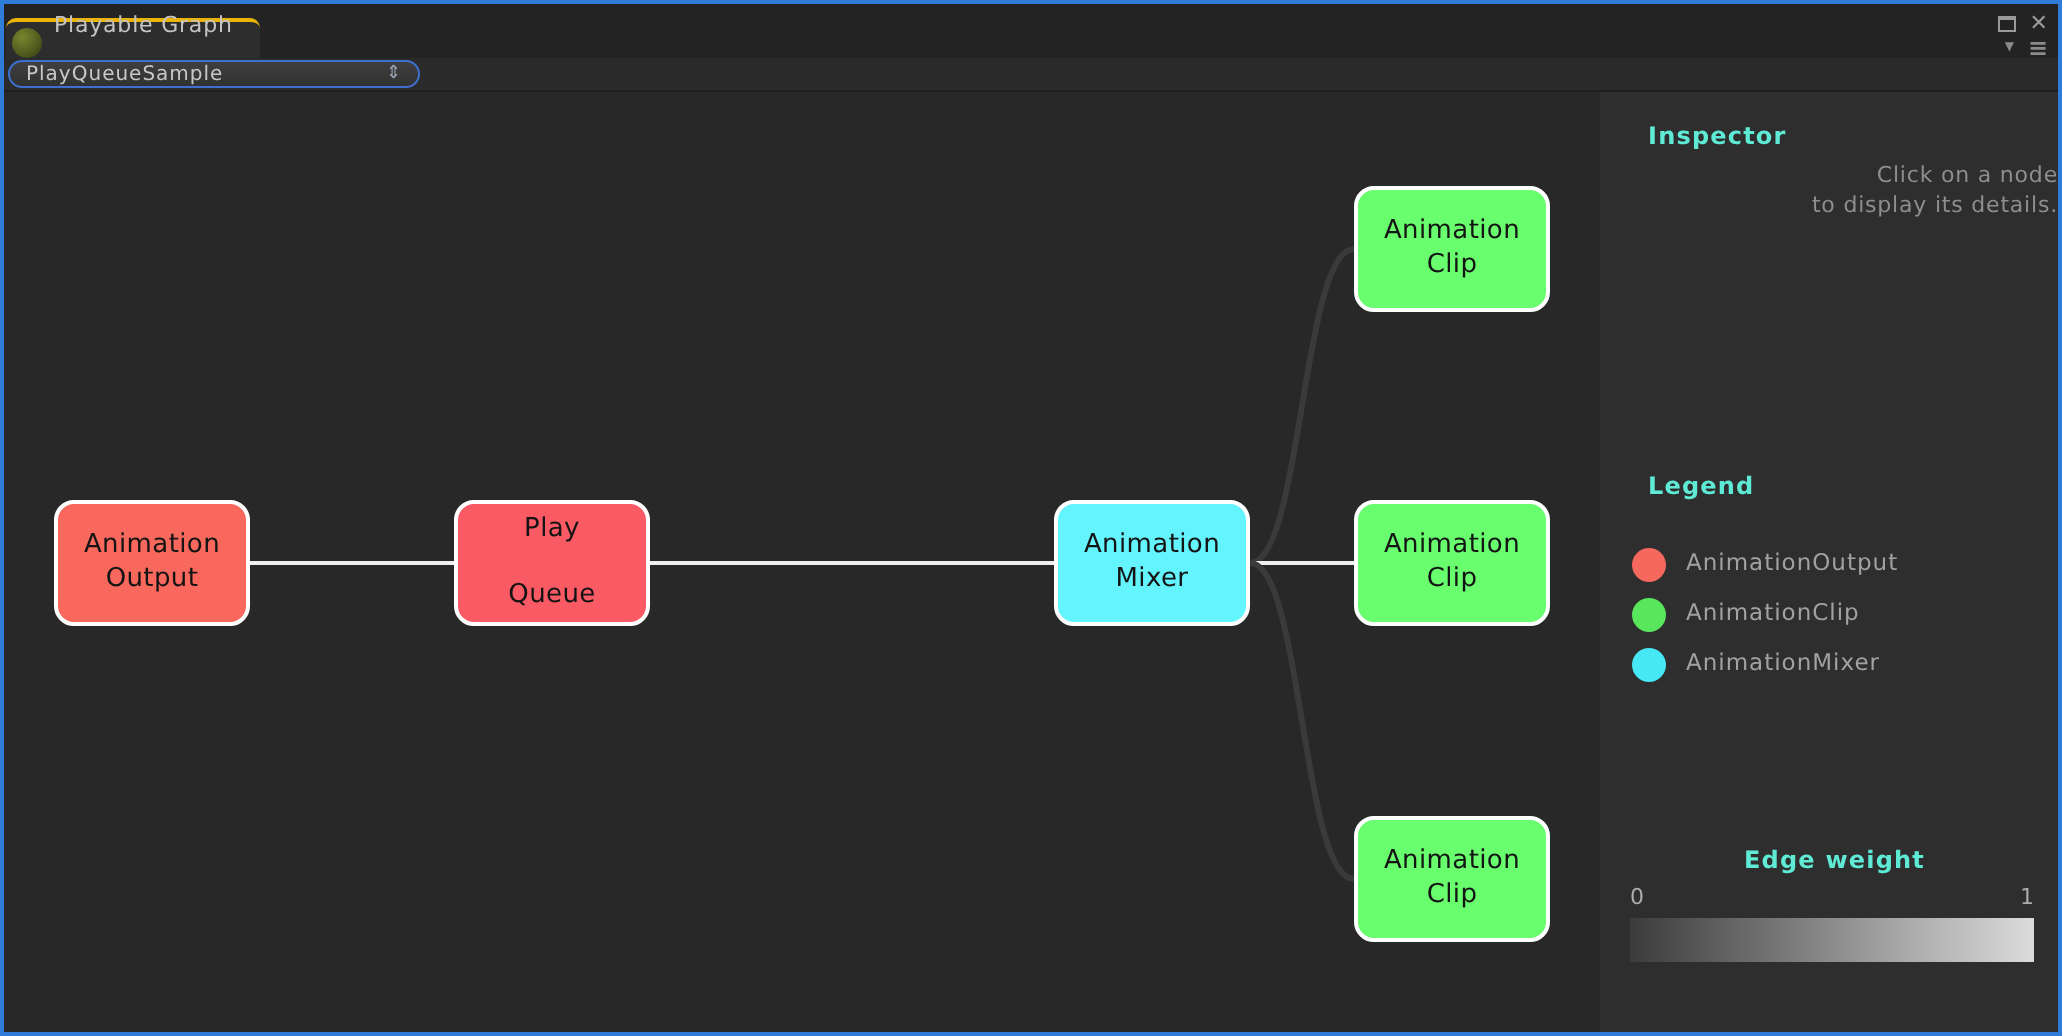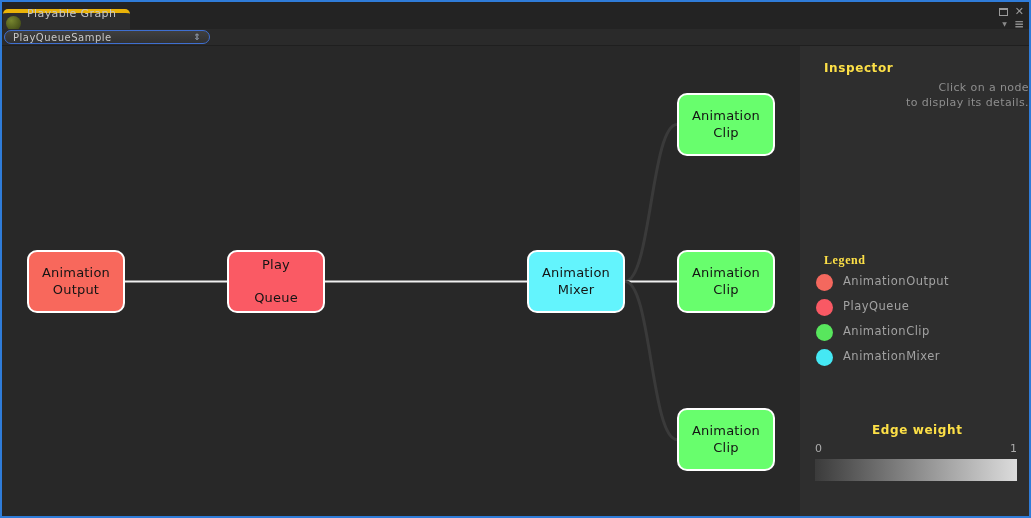--- a/index.html
+++ b/index.html
@@ -19,21 +19,21 @@
     position: relative;
     height: 27px;
     background: #232323;
   }
   .tab {
     position: absolute;
     left: 1px; bottom: 0;
     height: 20px;
     padding: 0 14px 16px 24px;
     background: #2d2d2d;
-    border-top: 4px solid #eab308;
+    border-top: 2px solid #eab308;
     border-radius: 5px 5px 0 0;
     color: #c4c4c4;
     font-size: 11px;
     letter-spacing: 0.4px;
     display: flex; align-items: center;
   }
   .tab-icon {
     position: absolute;
     left: 3px; top: 3px;
     width: 15px; height: 15px;
@@ -109,36 +109,36 @@
   
   .inspector-panel {
     position: relative;
     flex: 1;
     background: #2e2e2e;
     color: #a8a8a8;
   }
   .panel-header {
     position: absolute;
     left: 24px;
-    color: #fde047;
+    color: #5eead4;
     font-weight: bold;
     font-size: 12px;
     letter-spacing: 0.6px;
   }
   #inspector-title { top: 15px; }
   .inspector-hint {
     position: absolute;
     top: 35px; left: 0; right: 0;
     text-align: right;
     color: #8e8e8e;
     font-size: 11px;
     letter-spacing: 0.4px;
     line-height: 1.35;
   }
-  #legend-title { top: 207px; font-family: Liberation Serif, serif; }
+  #legend-title { top: 190px; }
   .legend-items {
     position: absolute;
     top: 228px; left: 16px; right: 8px;
   }
   .legend-item {
     height: 25px;
     display: flex; align-items: flex-start;
   }
   .legend-dot {
     width: 17px; height: 17px;
@@ -246,24 +246,20 @@
         <div>to display its details.</div>
       </div>
 
       <div class="panel-header" id="legend-title">Legend</div>
       <div class="legend-items" id="legend-items">
           <div class="legend-item">
             <span class="legend-dot" style="background: rgb(244, 104, 94);"></span>
             <span class="legend-label">AnimationOutput</span>
           </div>
           <div class="legend-item">
-            <span class="legend-dot" style="background: rgb(249, 89, 100);"></span>
-            <span class="legend-label">PlayQueue</span>
-          </div>
-          <div class="legend-item">
             <span class="legend-dot" style="background: rgb(88, 230, 93);"></span>
             <span class="legend-label">AnimationClip</span>
           </div>
           <div class="legend-item">
             <span class="legend-dot" style="background: rgb(69, 232, 244);"></span>
             <span class="legend-label">AnimationMixer</span>
           </div>
         </div>
 
       <div class="panel-header" id="edge-weight-title">Edge weight</div>

